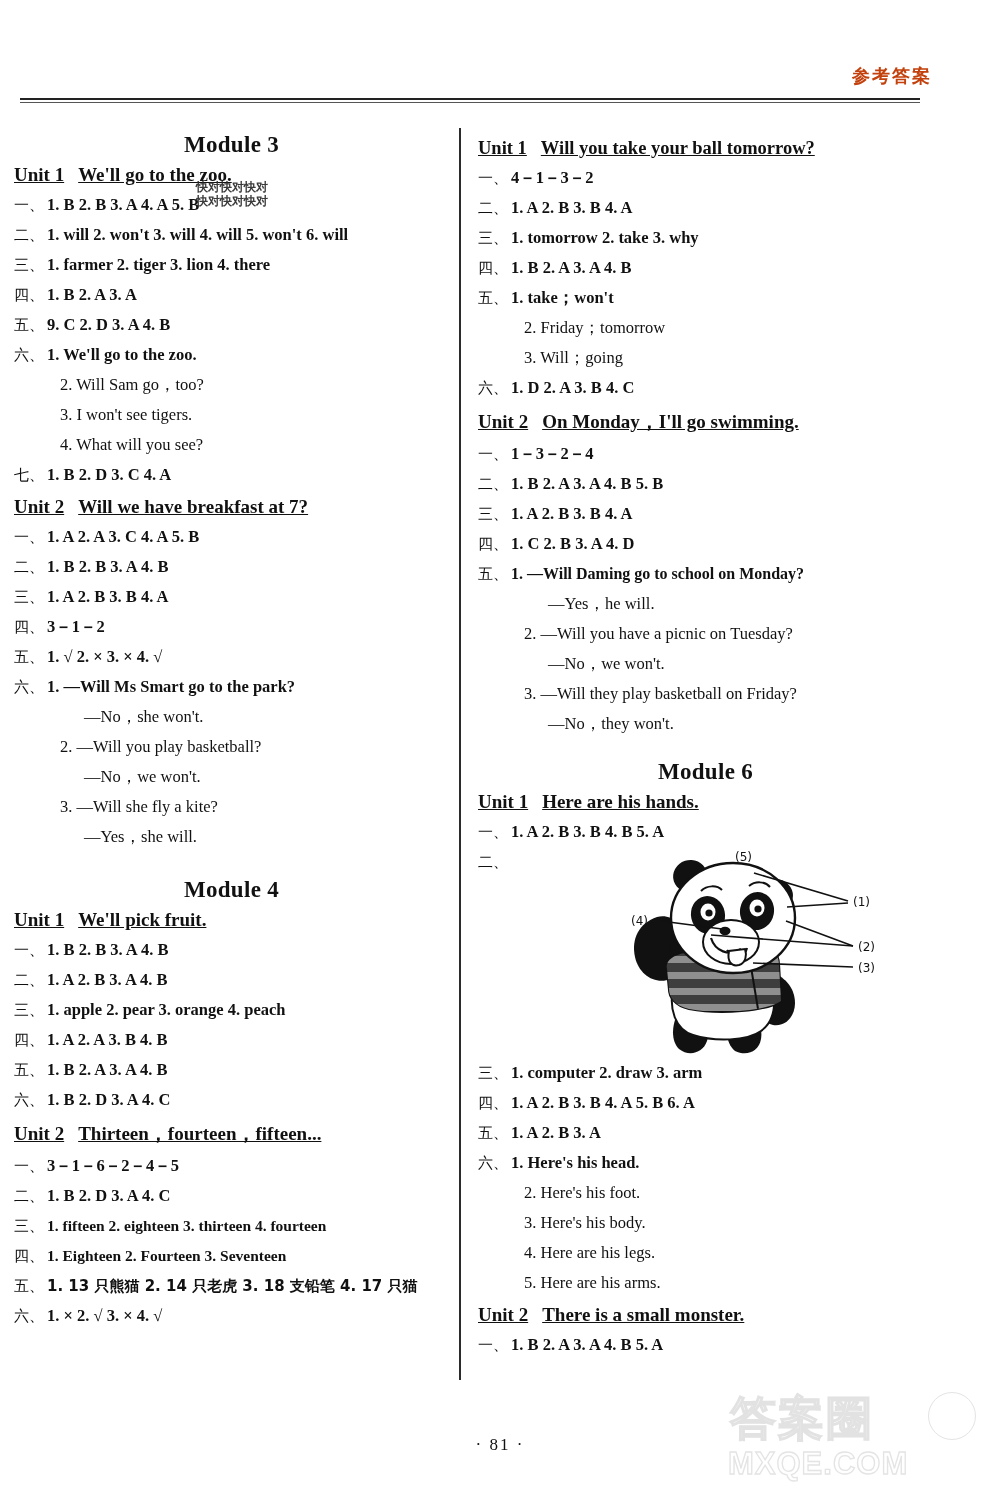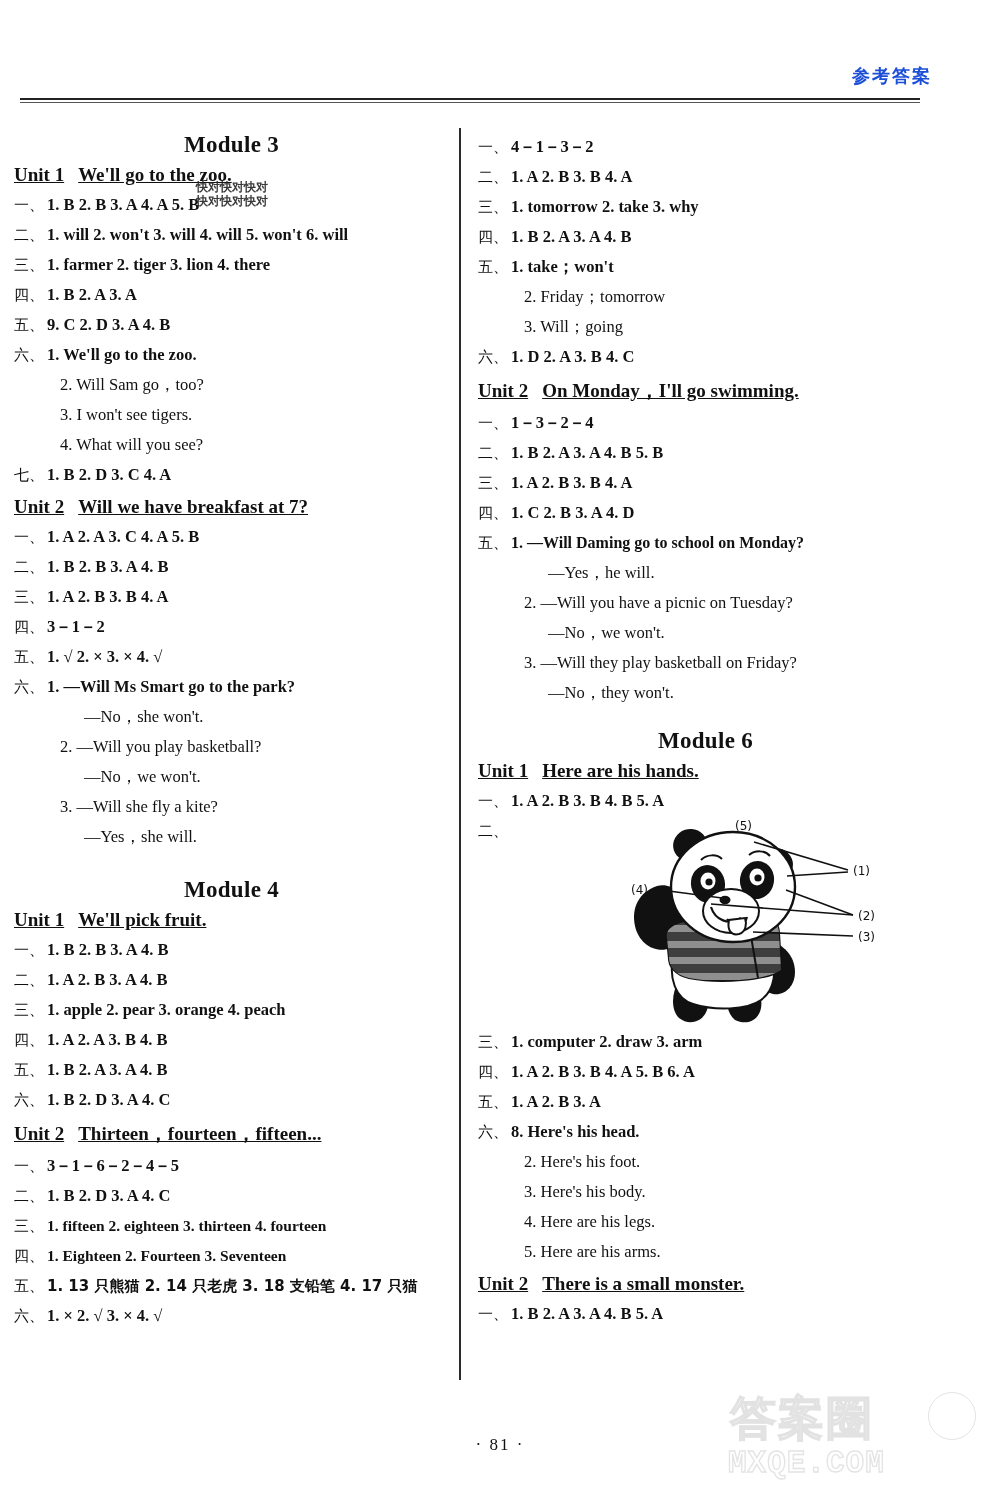--- a/index.html
+++ b/index.html
@@ -13,21 +13,21 @@
   }
   .page{position:relative;width:1000px;height:1500px;}
 
   
   .header{
     position:absolute;left:0;top:70px;width:1000px;height:50px;
   }
   .header-title{
     position:absolute;right:68px;top:-6px;
     font-family:"DejaVu Sans", sans-serif;
-    font-weight:bold;font-size:18px;letter-spacing:2px;color:#1d4ed8;
+    font-weight:bold;font-size:18px;letter-spacing:2px;color:#c2410c;
   }
   .rule-thick{
     position:absolute;left:20px;top:28px;width:900px;height:2px;background:#222;
   }
   .rule-thin{
     position:absolute;left:20px;top:32px;width:900px;height:1px;background:#555;
   }
 
   
   .col{
@@ -117,21 +117,21 @@
     position:absolute;left:28px;top:2px;
     font-family:"DejaVu Sans", sans-serif;
     font-size:46px;font-weight:bold;
     color:rgba(255,255,255,0);
     -webkit-text-stroke:1.4px #e2e2e2;
     letter-spacing:2px;
     white-space:nowrap;
   }
   .wm-brand .en-brand{
     position:absolute;left:26px;top:60px;
-    font-family:Liberation Mono, monospace;
+    font-family:Liberation Sans, sans-serif;
     font-size:31px;font-weight:bold;
     color:rgba(255,255,255,0);
     -webkit-text-stroke:1.3px #e4e4e4;
     letter-spacing:1px;
     white-space:nowrap;
   }
   .wm-circle{
     position:absolute;right:6px;top:6px;
     width:46px;height:46px;border-radius:50%;
     border:1.5px solid #e4e4e4;
@@ -282,20 +282,23 @@
     <div class="ans">
         <span class="cn">六、</span>
         <span class="ansbody">1. ×  2. √  3. ×  4. √</span>
       </div>
 
   </div>
 
   <div class="col col-right">
 
 
+    <div class="unit-title" style="font-size:18.5px;">
+      <span class="u-label">Unit 1</span><span>Will you take your ball tomorrow?</span>
+    </div>
 
     <div class="ans">
         <span class="cn">一、</span>
         <span class="ansbody">4－1－3－2</span>
       </div>
     <div class="ans">
         <span class="cn">二、</span>
         <span class="ansbody">1. A  2. B  3. B  4. A</span>
       </div>
     <div class="ans">
@@ -438,21 +441,21 @@
     <div class="ans">
         <span class="cn">四、</span>
         <span class="ansbody">1. A  2. B  3. B  4. A  5. B  6. A</span>
       </div>
     <div class="ans">
         <span class="cn">五、</span>
         <span class="ansbody">1. A  2. B  3. A</span>
       </div>
     <div class="ans">
         <span class="cn">六、</span>
-        <span class="ansbody">8. Here's his head.</span>
+        <span class="ansbody">1. Here's his head.</span>
       </div>
     <div class="sub">2. Here's his foot.</div>
     <div class="sub">3. Here's his body.</div>
     <div class="sub">4. Here are his legs.</div>
     <div class="sub">5. Here are his arms.</div>
 
     <div class="unit-title">
       <span class="u-label">Unit 2</span><span>There is a small monster.</span>
     </div>
 

